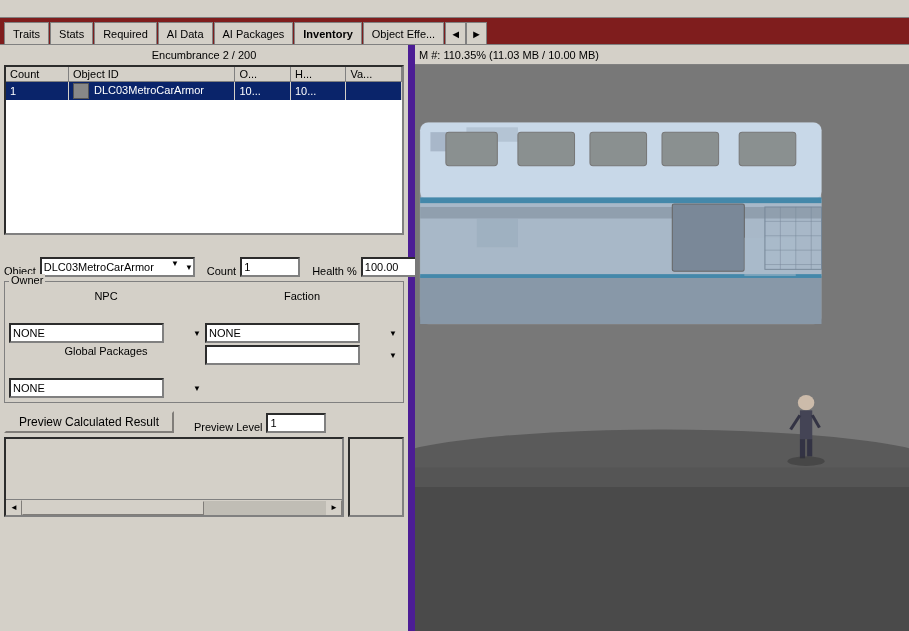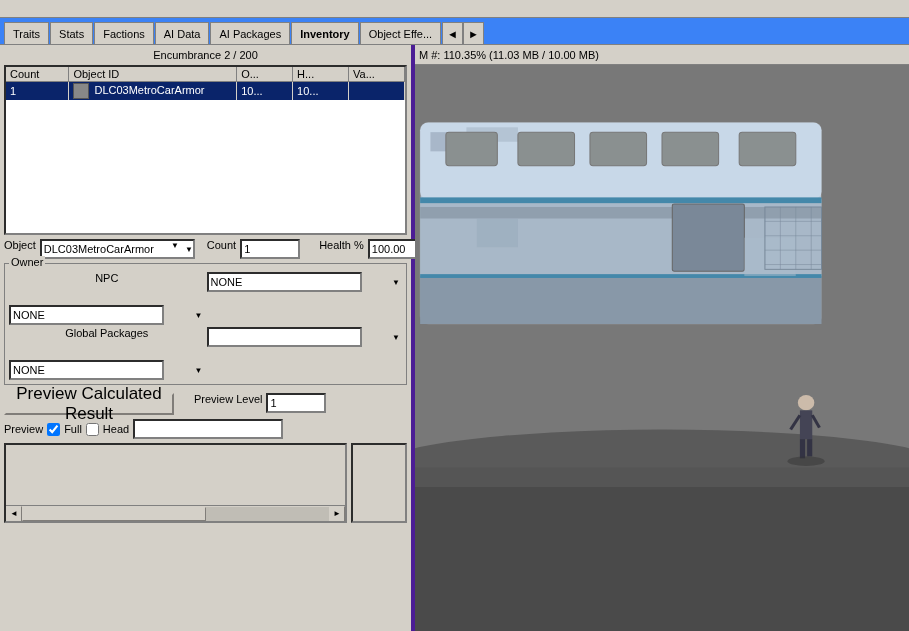--- a/index.html
+++ b/index.html
@@ -24,21 +24,21 @@
       background: #d4d0c8;
       border-bottom: 1px solid #808080;
       display: flex;
       align-items: center;
       padding: 0 4px;
     }
     
     .tab-bar {
       display: flex;
       align-items: flex-end;
-      background: #3b82f6;
+      background: #7f1d1d;
       padding-top: 4px;
       padding-left: 4px;
       border-bottom: 1px solid #808080;
     }
     .tab {
       padding: 2px 8px;
       border: 1px solid #808080;
       border-bottom: none;
       background: #d4d0c8;
       cursor: pointer;
@@ -71,21 +71,21 @@
       overflow: hidden;
     }
     
     .left-panel {
       width: 415px;
       min-width: 415px;
       background: #d4d0c8;
       display: flex;
       flex-direction: column;
       padding: 4px;
-      border-right: 4px solid #4c1d95;
+      border-right: 7px solid #4c1d95;
     }
     .encumbrance-label {
       text-align: center;
       margin-bottom: 4px;
       font-size: 11px;
     }
     
     .inventory-table {
       border: 2px inset #808080;
       background: white;
@@ -115,21 +115,21 @@
     .inv-table tr.selected td {
       background: #0a246a;
       color: white;
     }
     
     .form-area {
       margin-top: 4px;
     }
     .form-row {
       display: flex;
-      align-items: flex-start;
+      align-items: flex-end;
       margin-bottom: 4px;
       gap: 4px;
     }
     .form-label {
       font-size: 11px;
       white-space: nowrap;
     }
     .form-input {
       border: 2px inset #808080;
       background: white;
@@ -191,21 +191,21 @@
     .col-label {
       font-size: 11px;
       text-align: center;
       width: 100%;
     }
     
     .btn {
       border: 2px outset #d4d0c8;
       background: #d4d0c8;
       padding: 2px 8px;
-      font-size: 17px;
+      font-size: 12px;
       cursor: pointer;
       height: 22px;
       display: flex;
       align-items: center;
       justify-content: center;
     }
     .preview-section {
       display: flex;
       align-items: center;
       margin-top: 4px;
@@ -276,41 +276,42 @@
     input[type="checkbox"] {
       width: 13px;
       height: 13px;
     }
 
     .small-input {
       width: 60px;
     }
     .medium-input {
       width: 100px;
+      margin-top: 18px;
     }
     .xlarge-input {
       width: 155px;
     }
   </style>
 </head>
 <body>
 
 <div class="window">
 
   <div class="top-bar"></div>
 
   <div class="tab-bar">
     <div class="tab">
       <span>Traits</span>
     </div>
     <div class="tab">
       <span>Stats</span>
     </div>
     <div class="tab">
-      <span>Factions</span>
+      <span>Required</span>
     </div>
     <div class="tab">
       <span>AI Data</span>
     </div>
     <div class="tab">
       <span>AI Packages</span>
     </div>
     <div class="tab active">
       <span>Inventory</span>
     </div>
@@ -358,36 +359,37 @@
         <div class="form-row">
           <span class="form-label">Object</span>
           <div class="select-wrapper">
             <select class="form-select xlarge-input">
               <option>DLC03MetroCarArmor</option>
             </select>
             <span style="position:absolute;right:16px;top:2px;font-size:8px;pointer-events:none;">▼</span>
           </div>
           <span class="form-label" style="margin-left:8px;">Count</span>
           <input class="form-input small-input" type="text" value="1" style="">
-          <span class="form-label" style="margin-left:15px;">Health %</span>
+          <span class="form-label" style="margin-left:8px;">Health %</span>
           <input class="form-input medium-input" type="text" value="100.00" style="">
         </div>
 
         <div class="owner-group">
           <span class="owner-group-legend">Owner</span>
           <div class="owner-grid">
             <div class="owner-col">
               <span class="col-label">NPC</span>
               <div class="select-wrapper" style="width:100%">
                 <select class="form-select" style="width:155px">
                   <option>NONE</option>
                 </select>
               </div>
             </div>
             <div class="owner-col">
+              <span class="col-label">Faction</span>
               <div class="select-wrapper" style="width:100%">
                 <select class="form-select" style="width:155px">
                   <option>NONE</option>
                 </select>
               </div>
             </div>
             <div class="owner-col">
               <span class="col-label">Global Packages</span>
               <div class="select-wrapper" style="width:100%">
                 <select class="form-select" style="width:155px">
@@ -404,28 +406,20 @@
             </div>
           </div>
         </div>
 
         <div class="form-row">
           <button class="btn" style="width:170px;">Preview Calculated Result</button>
           <span class="form-label" style="margin-left:16px;">Preview Level</span>
           <input class="form-input small-input" type="text" value="1" style="">
         </div>
 
-        <div class="preview-section">
-          <span class="form-label">Preview</span>
-          <input type="checkbox" checked="" style="">
-          <span class="form-label">Full</span>
-          <input type="checkbox" style="">
-          <span class="form-label">Head</span>
-          <input class="form-input" type="text" style="width: 150px;" value="">
-        </div>
 
         <div class="bottom-area">
           <div style="display:flex;flex-direction:column;flex:1;height:80px;">
             <div style="flex:1;border:2px inset #808080;background:#d4d0c8;position:relative;overflow:hidden;">
               <div style="position:absolute;bottom:0;left:0;right:0;height:16px;display:flex;align-items:center;background:#d4d0c8;border-top:1px solid #808080;">
                 <div class="h-scrollbar-btn">◄</div>
                 <div class="h-scrollbar-track">
                   <div class="h-scrollbar-thumb"></div>
                 </div>
                 <div class="h-scrollbar-btn">►</div>

